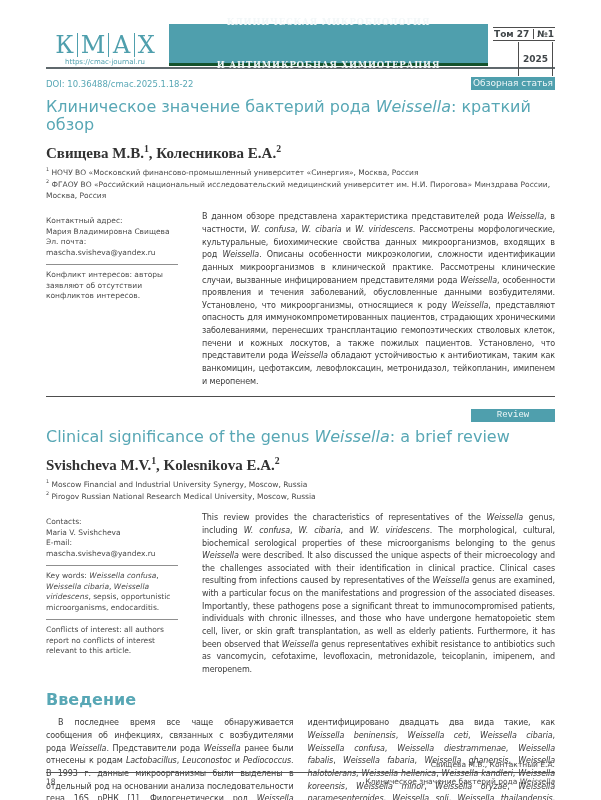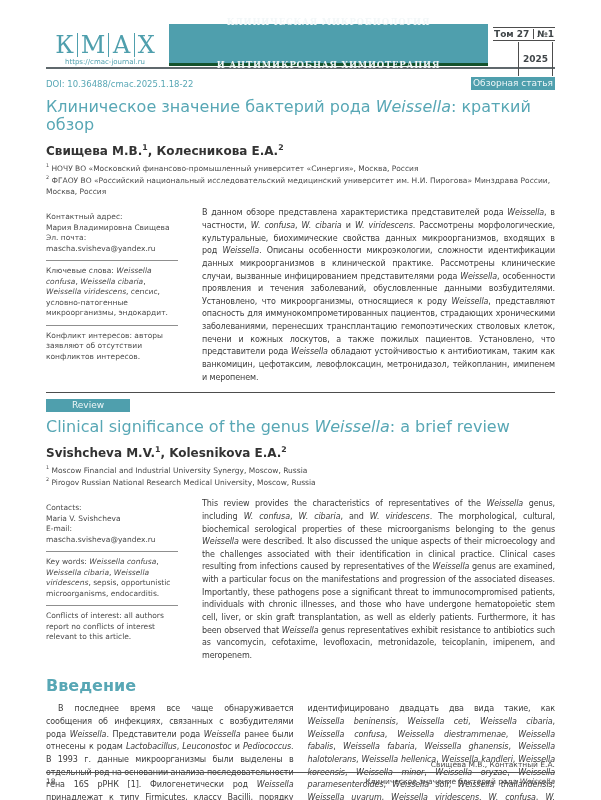--- a/index.html
+++ b/index.html
@@ -35,24 +35,24 @@
     display:flex;flex-direction:column;justify-content:space-between;align-self:flex-start;margin-top:3px;}
   .vol-row{display:flex;justify-content:space-between;align-items:flex-start;border-bottom:1px solid #4d4d4d;padding:1px 1px;}
   .vol-sep{width:1px;align-self:stretch;background:#4d4d4d;margin:0 2px;}
   .year-row{display:flex;justify-content:flex-end;padding:1px 2px;}
   .year-row span{border-left:1px solid #4d4d4d;border-right:1px solid #4d4d4d;padding:12px 4px;}
   .header-rule{border-bottom:2px solid var(--rule-dark);margin-top:1px;}
   
   .doi-row{display:flex;justify-content:space-between;align-items:center;margin-top:8px;}
   .doi{color:var(--title);font-size:8.5px;}
   .badge{background:var(--accent);color:#eef6f7;font-size:9px;line-height:13px;width:84px;text-align:center;display:inline-block;}
-  .badge-row{display:flex;justify-content:flex-start;margin-top:6px;}
+  .badge-row{display:flex;justify-content:flex-end;margin-top:12px;font-family:Liberation Mono, monospace;}
   
   .title{color:var(--title);font-size:16px;font-weight:normal;margin:8px 0 0 0;line-height:1.15;}
-  .authors{font-size:12px;font-weight:bold;color:#333;margin-top:8px;}
+  .authors{font-size:15px;font-weight:bold;color:#333;margin-top:8px;font-family:Liberation Serif, serif;}
   .affils{font-size:7.5px;color:var(--ink-soft);margin-top:4px;line-height:1.45;}
   sup{font-size:0.65em;}
   
   .two-col{display:flex;gap:24px;margin-top:10px;}
   .sidebar{width:132px;flex-shrink:0;font-size:7.5px;color:var(--ink-soft);line-height:1.4;}
   .side-block{padding:5px 0 6px 0;}
   .side-block + .side-block{border-top:1px solid var(--rule);}
   .abstract{flex:1;font-size:8px;line-height:1.58;text-align:justify;letter-spacing:-0.1px;color:#3a3a3a;}
   .section-rule{border-bottom:1.5px solid #4d4d4d;margin-top:8px;}
   
@@ -110,21 +110,20 @@
     <div><sup>2</sup> ФГАОУ ВО «Российский национальный исследовательский медицинский университет им. Н.И. Пирогова» Минздрава России, Москва, Россия</div>
   </div>
 
   <div class="two-col">
     <div class="sidebar">
       <div class="side-block">
         <div>Контактный адрес:</div>
         <div>Мария Владимировна Свищева</div>
         <div>Эл. почта: mascha.svisheva@yandex.ru</div>
       </div>
-      <div class="side-block">Ключевые слова: <span style="font-style: italic;">Weissella confusa</span>, <span style="font-style: italic;">Weissella cibaria</span>, <span style="font-style: italic;">Weissella viridescens</span>, сепсис, условно-патогенные микроорганизмы, эндокардит.</div>
       <div class="side-block">Конфликт интересов: авторы заявляют об отсутствии конфликтов интересов.</div>
     </div>
     <div class="abstract">В данном обзоре представлена характеристика представителей рода <span style="font-style: italic;">Weissella</span>, в частности, <span style="font-style: italic;">W. confusa</span>, <span style="font-style: italic;">W. cibaria</span> и <span style="font-style: italic;">W. viridescens</span>. Рассмотрены морфологические, культуральные, биохимические свойства данных микроорганизмов, входящих в род <span style="font-style: italic;">Weissella</span>. Описаны особенности микроэкологии, сложности идентификации данных микроорганизмов в клинической практике. Рассмотрены клинические случаи, вызванные инфицированием представителями рода <span style="font-style: italic;">Weissella</span>, особенности проявления и течения заболеваний, обусловленные данными возбудителями. Установлено, что микроорганизмы, относящиеся к роду <span style="font-style: italic;">Weissella</span>, представляют опасность для иммунокомпрометированных пациентов, страдающих хроническими заболеваниями, перенесших трансплантацию гемопоэтических стволовых клеток, печени и кожных лоскутов, а также пожилых пациентов. Установлено, что представители рода <span style="font-style: italic;">Weissella</span> обладают устойчивостью к антибиотикам, таким как ванкомицин, цефотаксим, левофлоксацин, метронидазол, тейкопланин, имипенем и меропенем.</div>
   </div>
 
   <div class="section-rule"></div>
   <div class="badge-row">
     <span class="badge">Review</span>
   </div>
 

